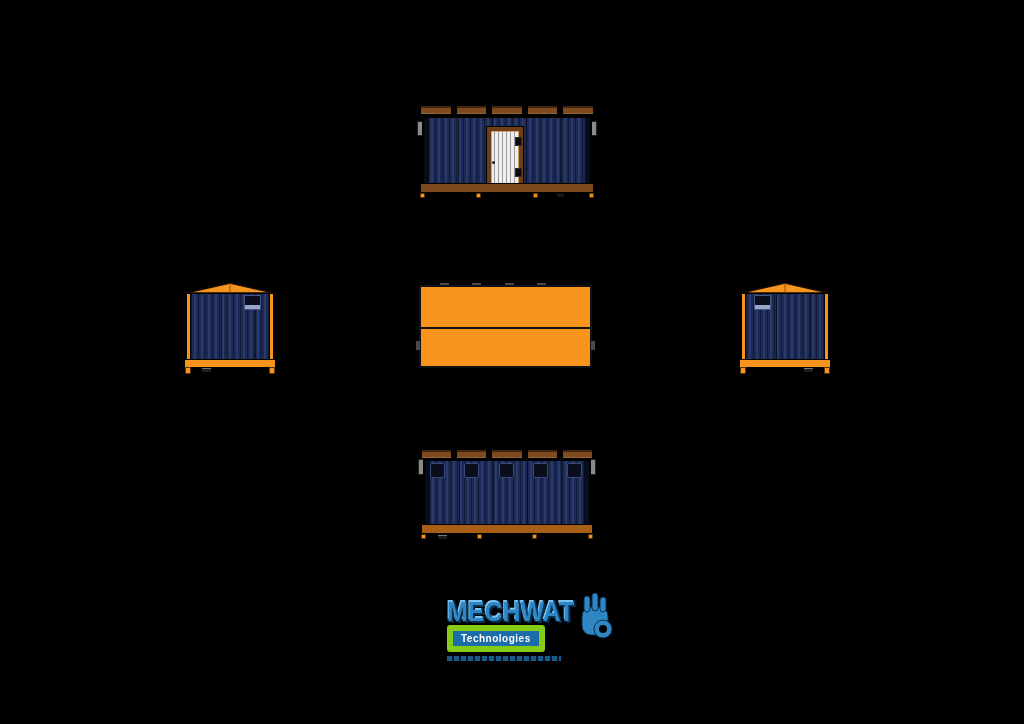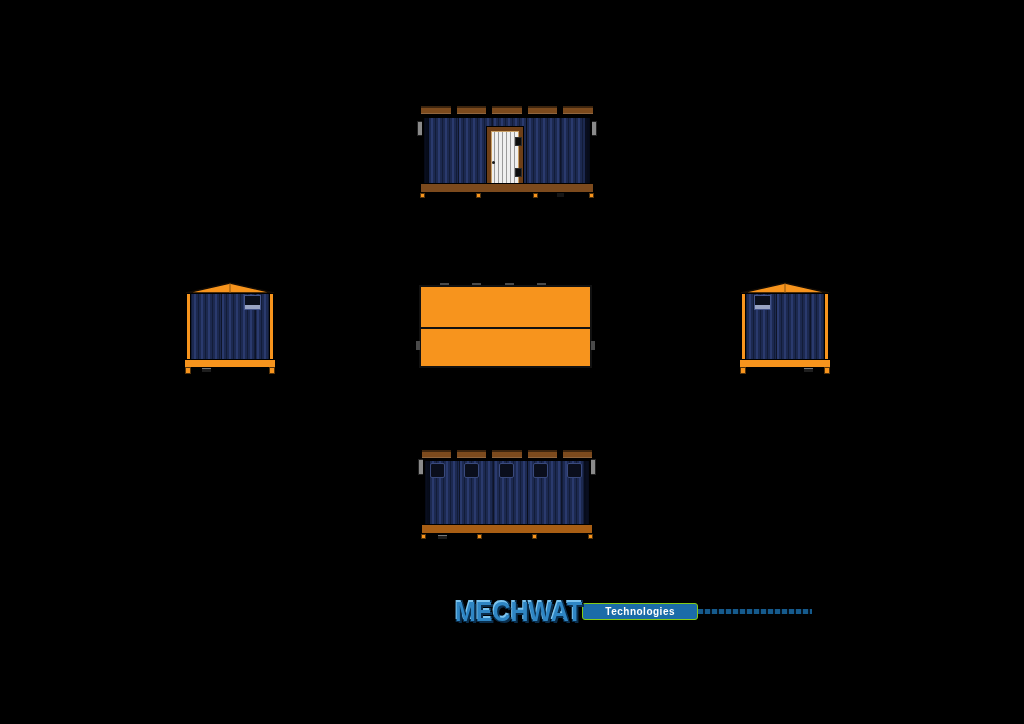--- a/index.html
+++ b/index.html
@@ -70,26 +70,26 @@
   .prect{position:absolute;left:1px;right:1px;top:2px;bottom:2px;background:var(--orange);border:2px solid #111;box-sizing:border-box;}
   .pmid{position:absolute;left:1px;right:1px;top:50%;height:2px;background:#111;}
   .ptab-row{position:absolute;left:22px;top:0;width:106px;height:4px;display:flex;justify-content:space-between;}
   .plan-top-tab{width:9px;height:4px;background:var(--plan-tab-gray);}
   .pside{position:absolute;width:4px;height:9px;background:var(--plan-tab-gray);top:58px;}
   .pside.left{left:-2px;} .pside.right{right:-2px;}
 
   
   #logo{left:447px;top:597px;width:170px;height:60px;}
   .logo-row{display:flex;align-items:flex-start;}
-  .brand-col{display:flex;flex-direction:row;align-items:center;margin-left:8px;}
+  .brand-col{display:flex;flex-direction:column;align-items:flex-start;}
   .brand{font-size:25px;font-weight:900;letter-spacing:0px;color:var(--logo-blue);line-height:1;
     transform:scaleY(1.12);transform-origin:top left;
     text-shadow:2px 2px 0 var(--logo-blue-dark), -1px -1px 0 var(--logo-highlight),
                 1px -1px 0 var(--logo-blue-dark), -1px 1px 0 var(--logo-blue-dark);}
-  .techbox{margin-top:3px;padding:2px 22px;background:var(--logo-box-blue);border:1px solid #84cc16;border-radius:3px;
+  .techbox{margin-top:3px;padding:2px 8px;background:var(--logo-box-blue);border:6px solid #84cc16;border-radius:3px;
     color:#fff;font-size:10px;font-weight:bold;letter-spacing:.5px;box-shadow:1px 2px 2px rgba(0,0,0,.7);}
   .tagbar{margin-top:4px;width:114px;height:5px;
     background:repeating-linear-gradient(90deg,#155a8c 0 5px,#04121f 5px 7px);}
   .hand{margin-left:2px;margin-top:-4px;}
 </style>
 </head>
 <body>
 
 <div class="canvas">
 

